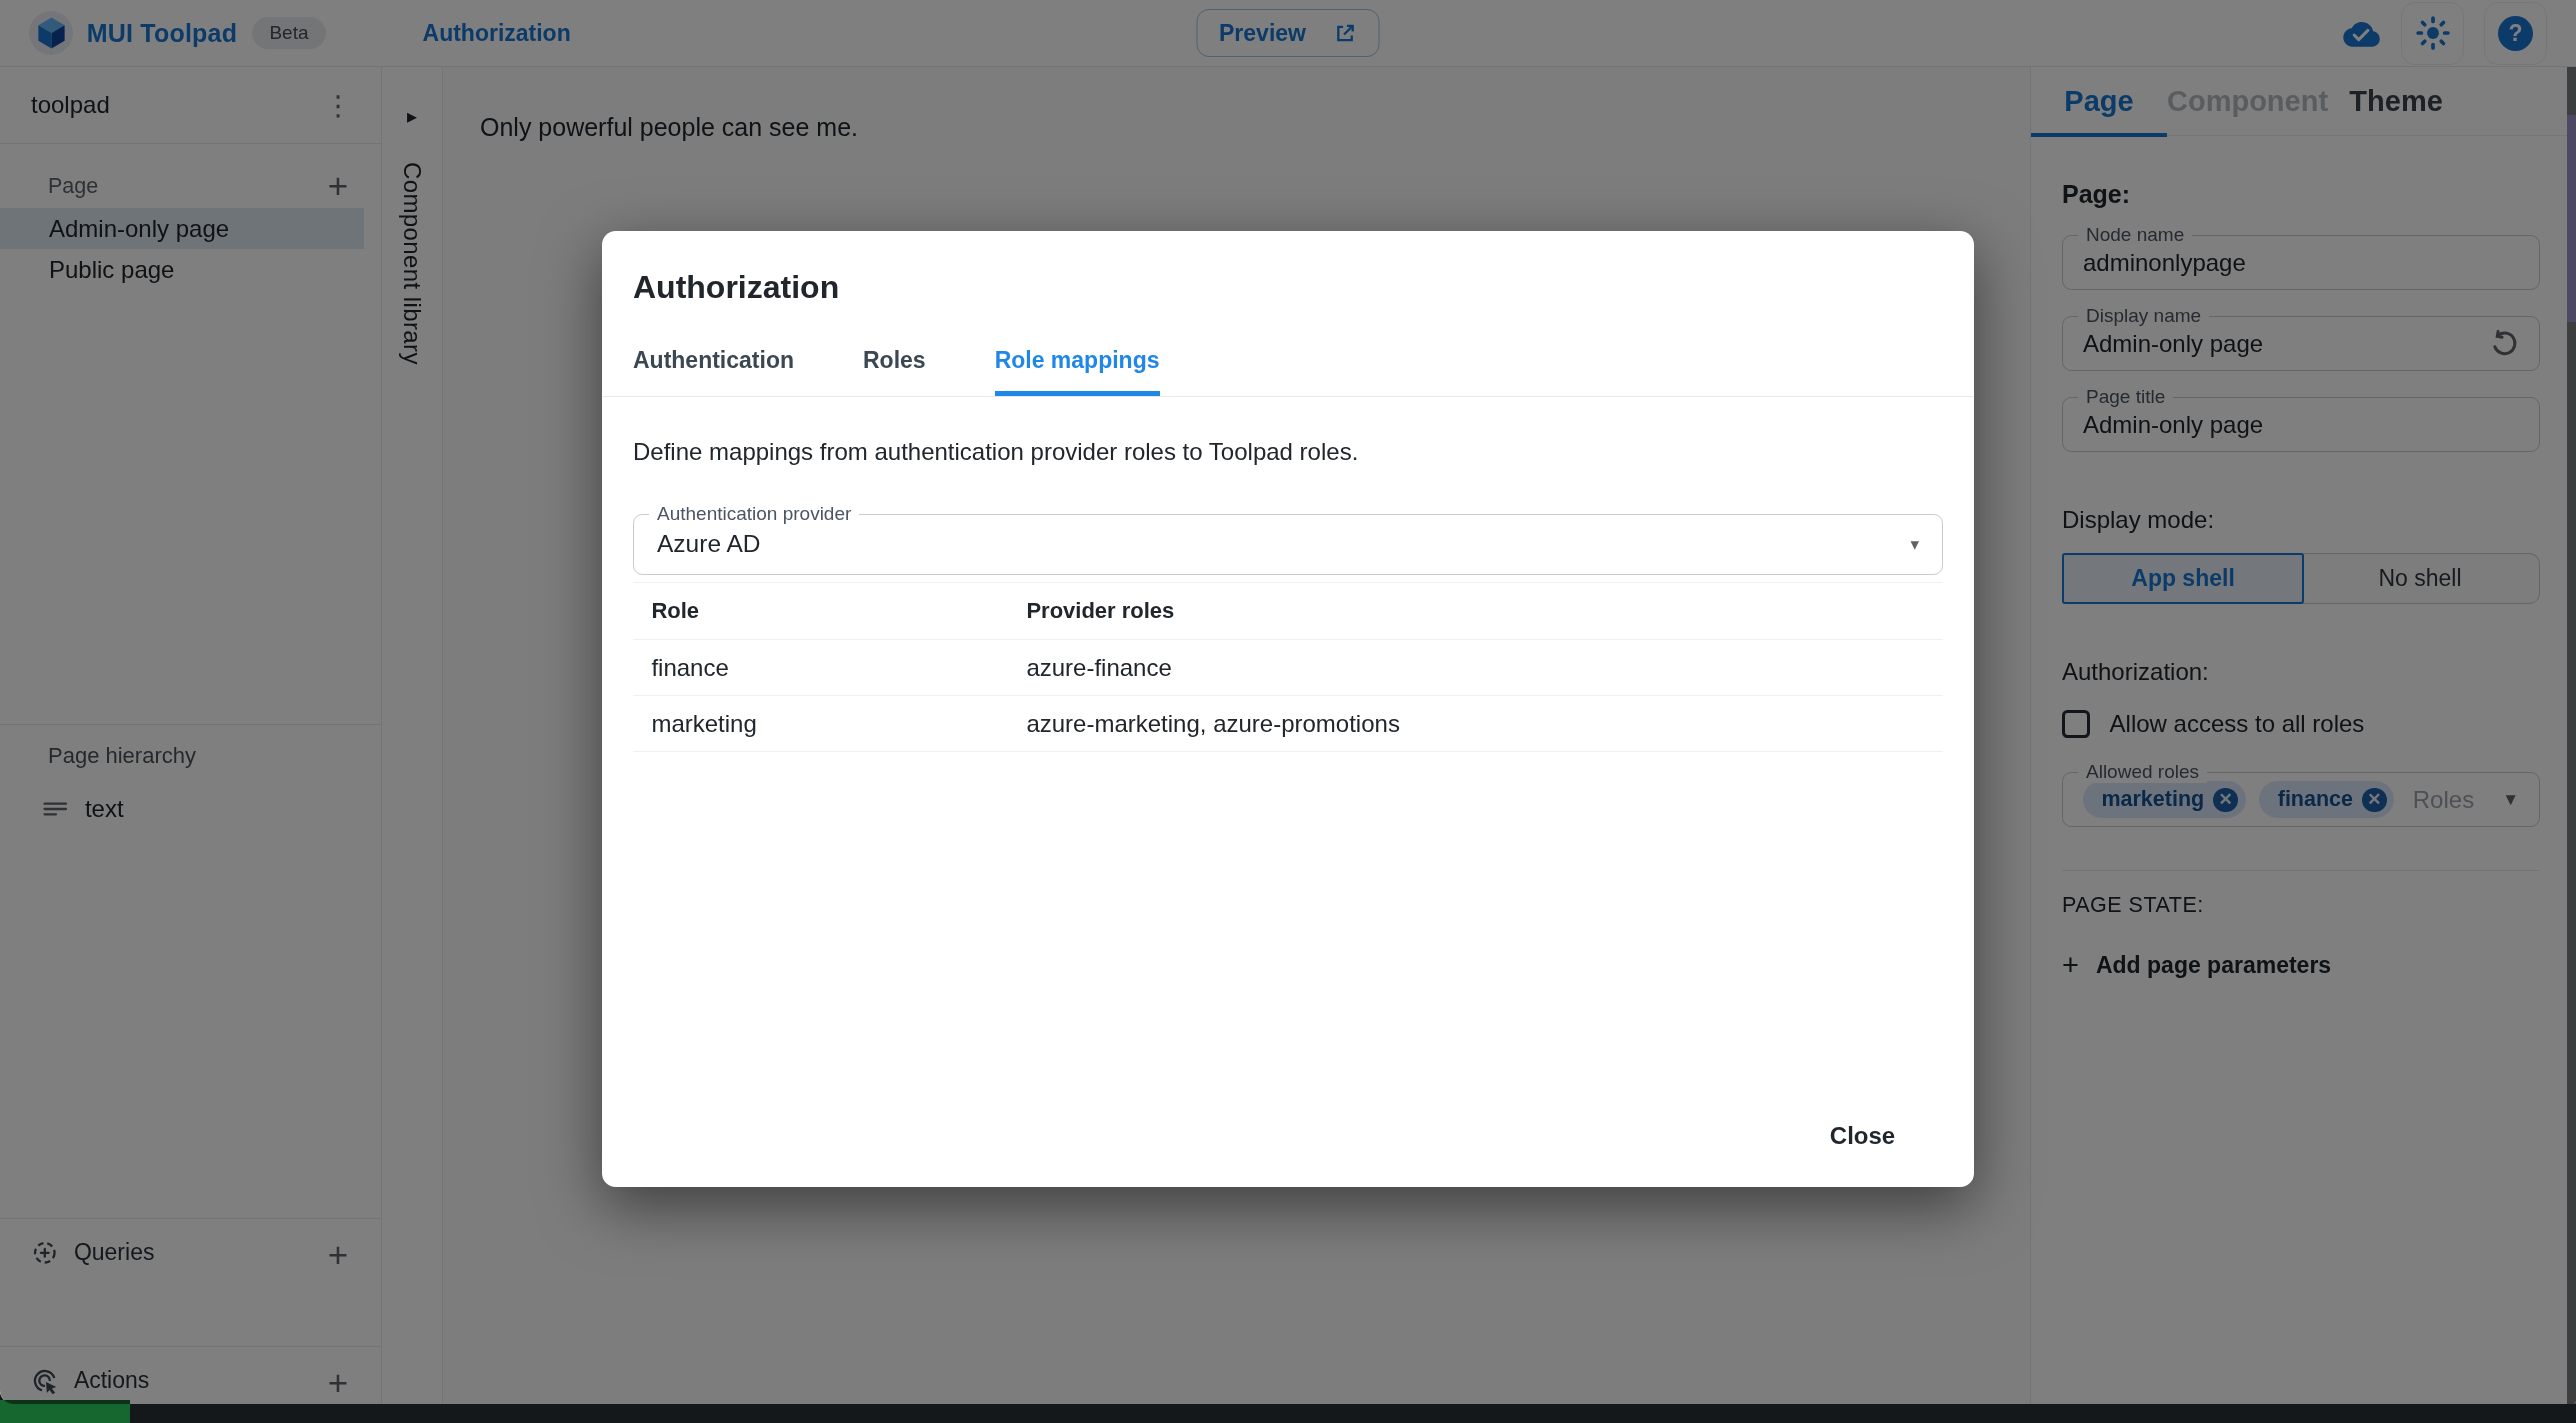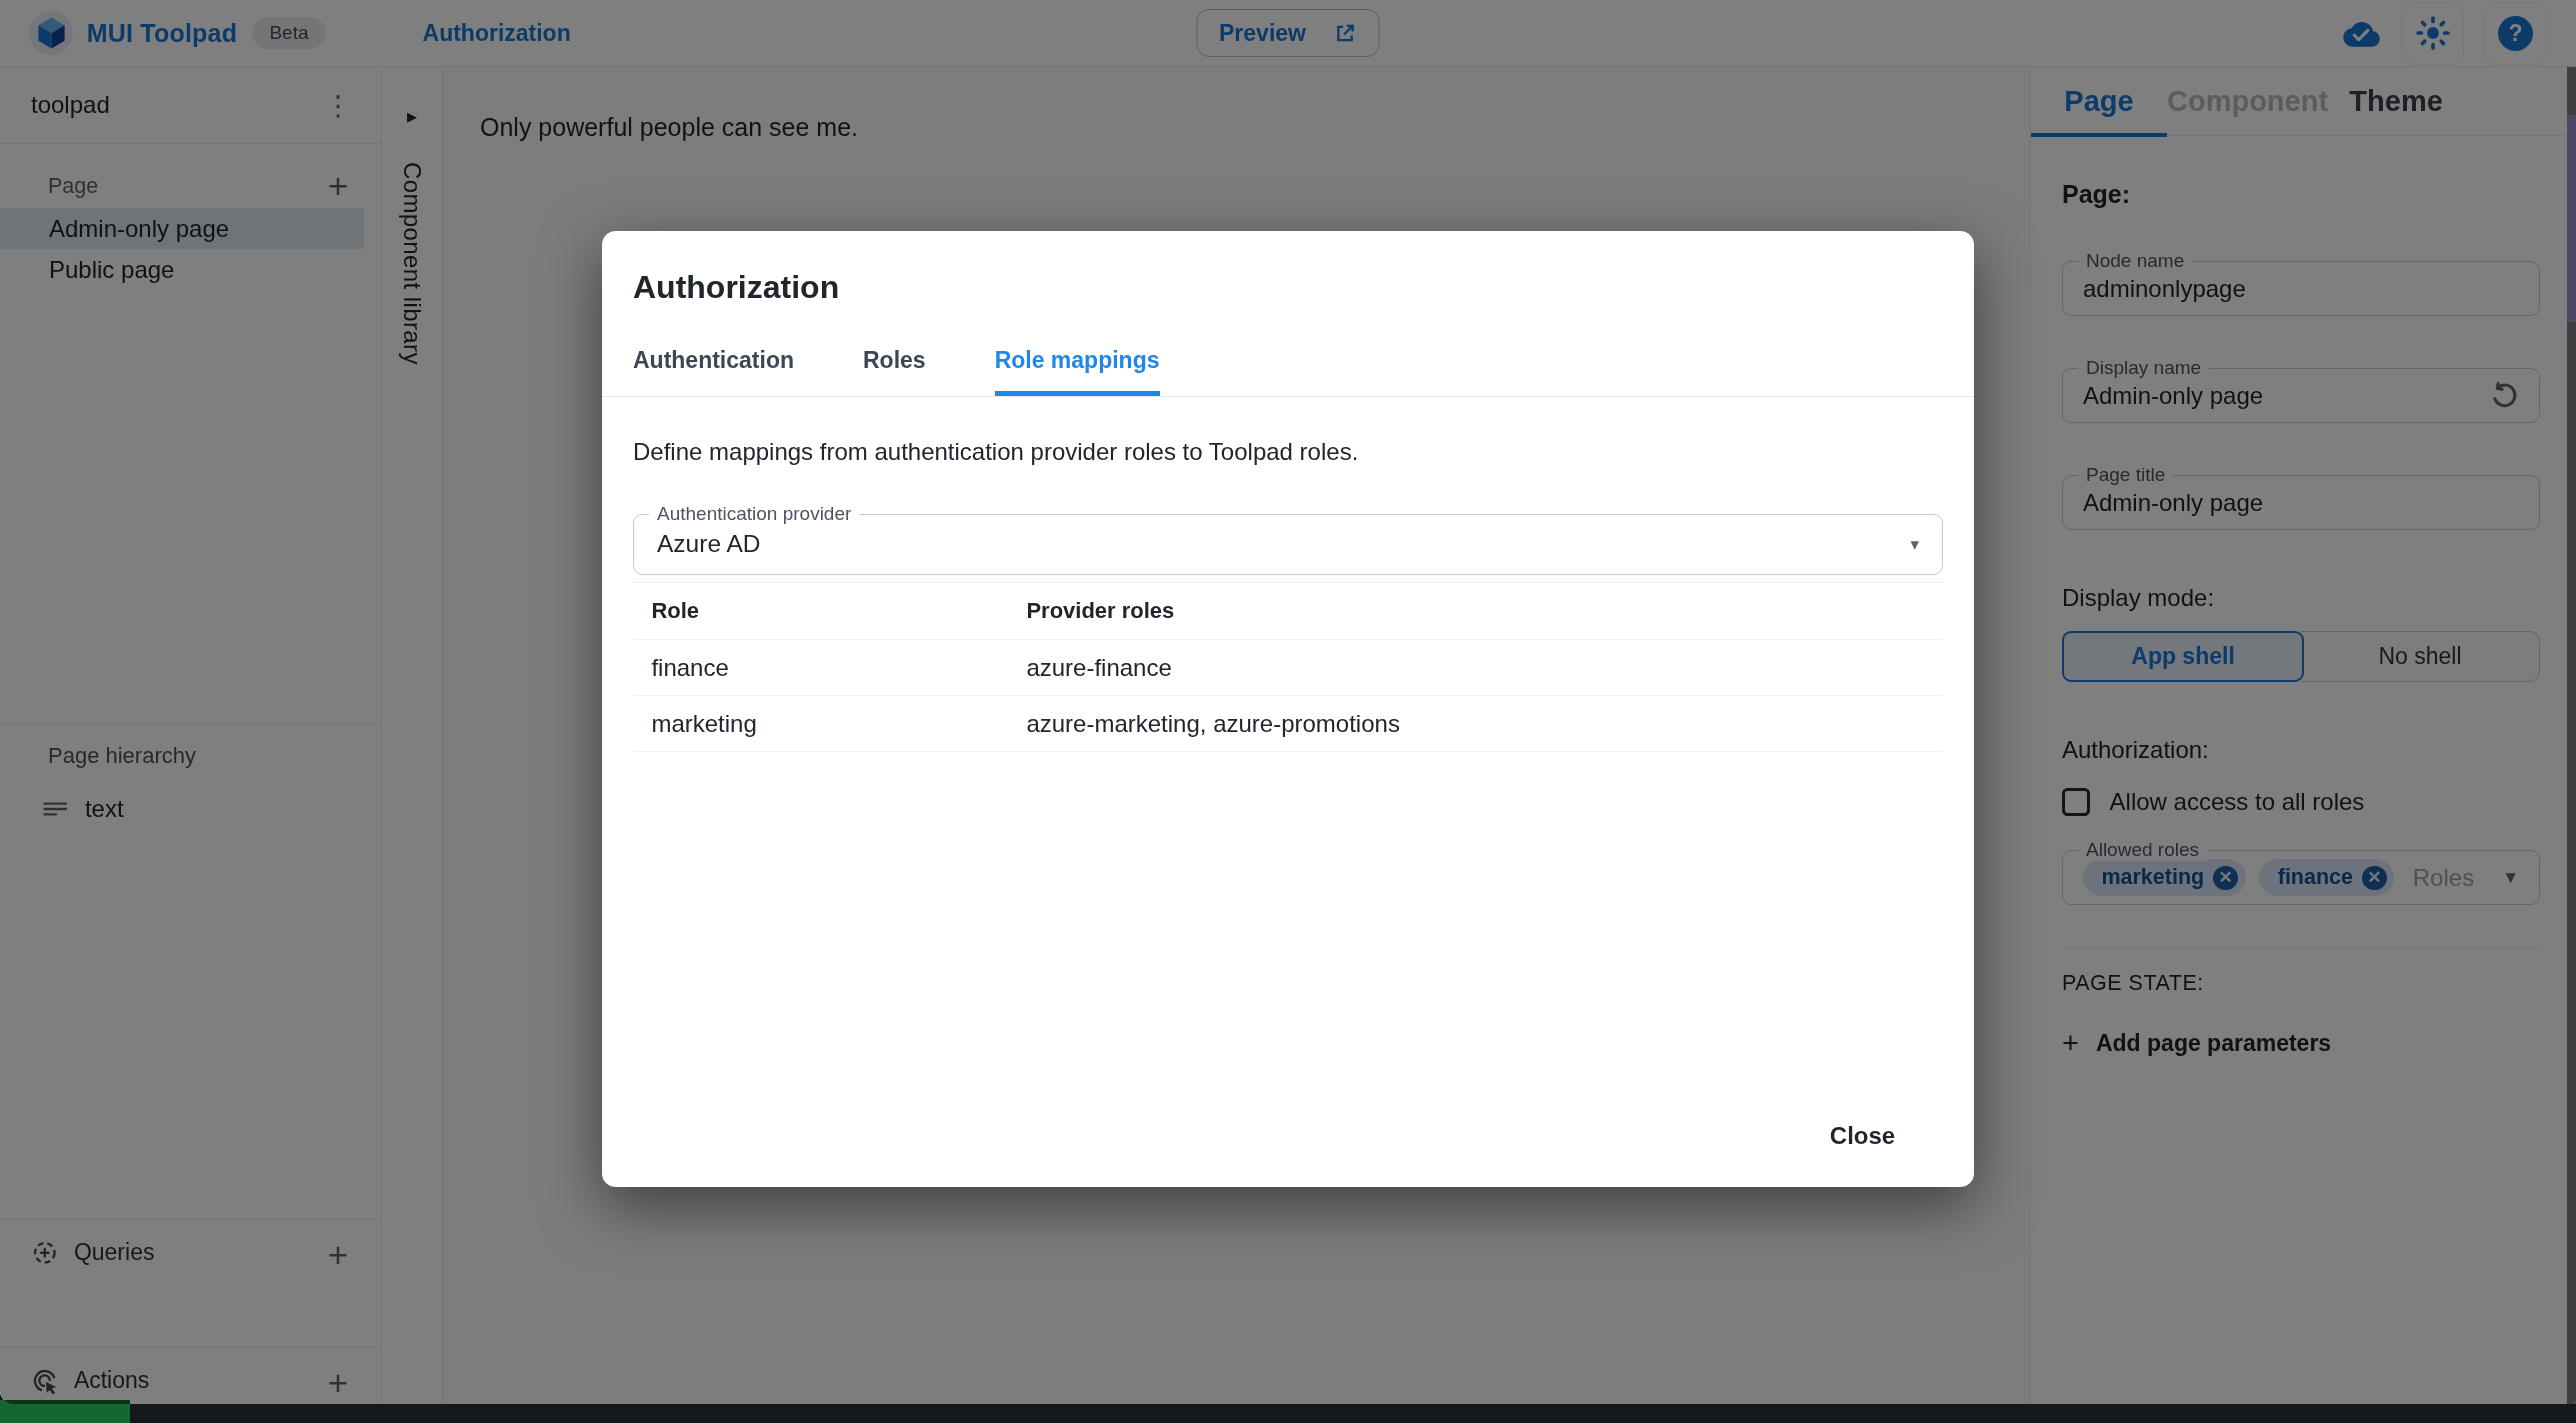--- a/index.html
+++ b/index.html
@@ -55,28 +55,28 @@
 
   
   .inspector { width:546px; border-left:1.5px solid #e7e9ec; background:#fff; padding:0; position:relative; }
   .insp-tabs { display:flex; border-bottom:1.5px solid #eceef1; }
   .insp-tab { flex:0 0 136px; text-align:center; padding:18.4px 0 17px; font-size:29px; font-weight:600; color:#3a434d; position:relative; cursor:pointer; }
   .insp-tab.active { color:#1976d2; }
   .insp-tab.active::after { content:""; position:absolute; left:0; right:0; bottom:-1.5px; height:3.8px; background:#1976d2; }
   .insp-tab.muted { color:#b4bac1; }
   .insp-body { padding:44px 36px 0 31px; }
   .insp-heading { font-size:25px; font-weight:700; color:#20262c; }
-  .field { position:relative; border:1.5px solid #c6cbd1; border-radius:9.2px; height:55px; margin-top:52px; display:flex; align-items:center; padding:0 20px; background:#fff; }
+  .field { position:relative; border:1.5px solid #c6cbd1; border-radius:9.2px; height:55px; margin-top:26px; display:flex; align-items:center; padding:0 20px; background:#fff; }
   .field-label { position:absolute; top:-12.3px; left:15.3px; background:#fff; padding:0 7.7px; font-size:19px; color:#4b5563; }
   .field-value { font-size:24px; color:#20262c; flex:1; }
   .field .trailing { margin-left:auto; }
   .display-mode-label, .auth-label { margin-top:54px; font-size:24px; color:#20262c; }
   .toggle-group { margin-top:18.4px; display:flex; }
   .toggle-btn { flex:1; height:51px; display:flex; align-items:center; justify-content:center; font-size:23px; cursor:pointer; }
-  .toggle-btn.selected { border:2.3px solid #1976d2; border-radius:9px; color:#1976d2; font-weight:600; background:rgba(25,118,210,.10); z-index:1; }
+  .toggle-btn.selected { border:2.3px solid #1976d2; border-radius:3px; color:#1976d2; font-weight:600; background:rgba(25,118,210,.10); z-index:1; }
   .toggle-btn.unselected { border:1.5px solid #c6cbd1; border-left:none; border-radius:0 10.7px 10.7px 0; color:#2f3640; margin-left:-3.1px; background:#fbfbfc; }
   .checkbox-row { margin-top:24.5px; display:flex; align-items:center; gap:20px; cursor:pointer; }
   .checkbox { width:27.6px; height:27.6px; border:3.1px solid #252b33; border-radius:5.4px; background:#fff; }
   .checkbox-label { font-size:24px; color:#20262c; }
   .roles-field { margin-top:34px; }
   .chip { display:flex; align-items:center; gap:9.2px; background:#d9e7f9; border-radius:20px; height:37px; padding:0 7.7px 0 18.4px; margin-right:13.8px; cursor:default; }
   .chip-label { font-size:21.5px; font-weight:600; color:#15508f; }
   .chip-x { width:24.5px; height:24.5px; border-radius:50%; background:#1e5fa8; color:#e8f0fa; font-size:17px; font-weight:700; display:flex; align-items:center; justify-content:center; cursor:pointer; }
   .roles-placeholder { font-size:24px; color:#9aa1a9; margin-left:4.6px; }
   .select-arrow { color:#5f6368; font-size:17px; }

